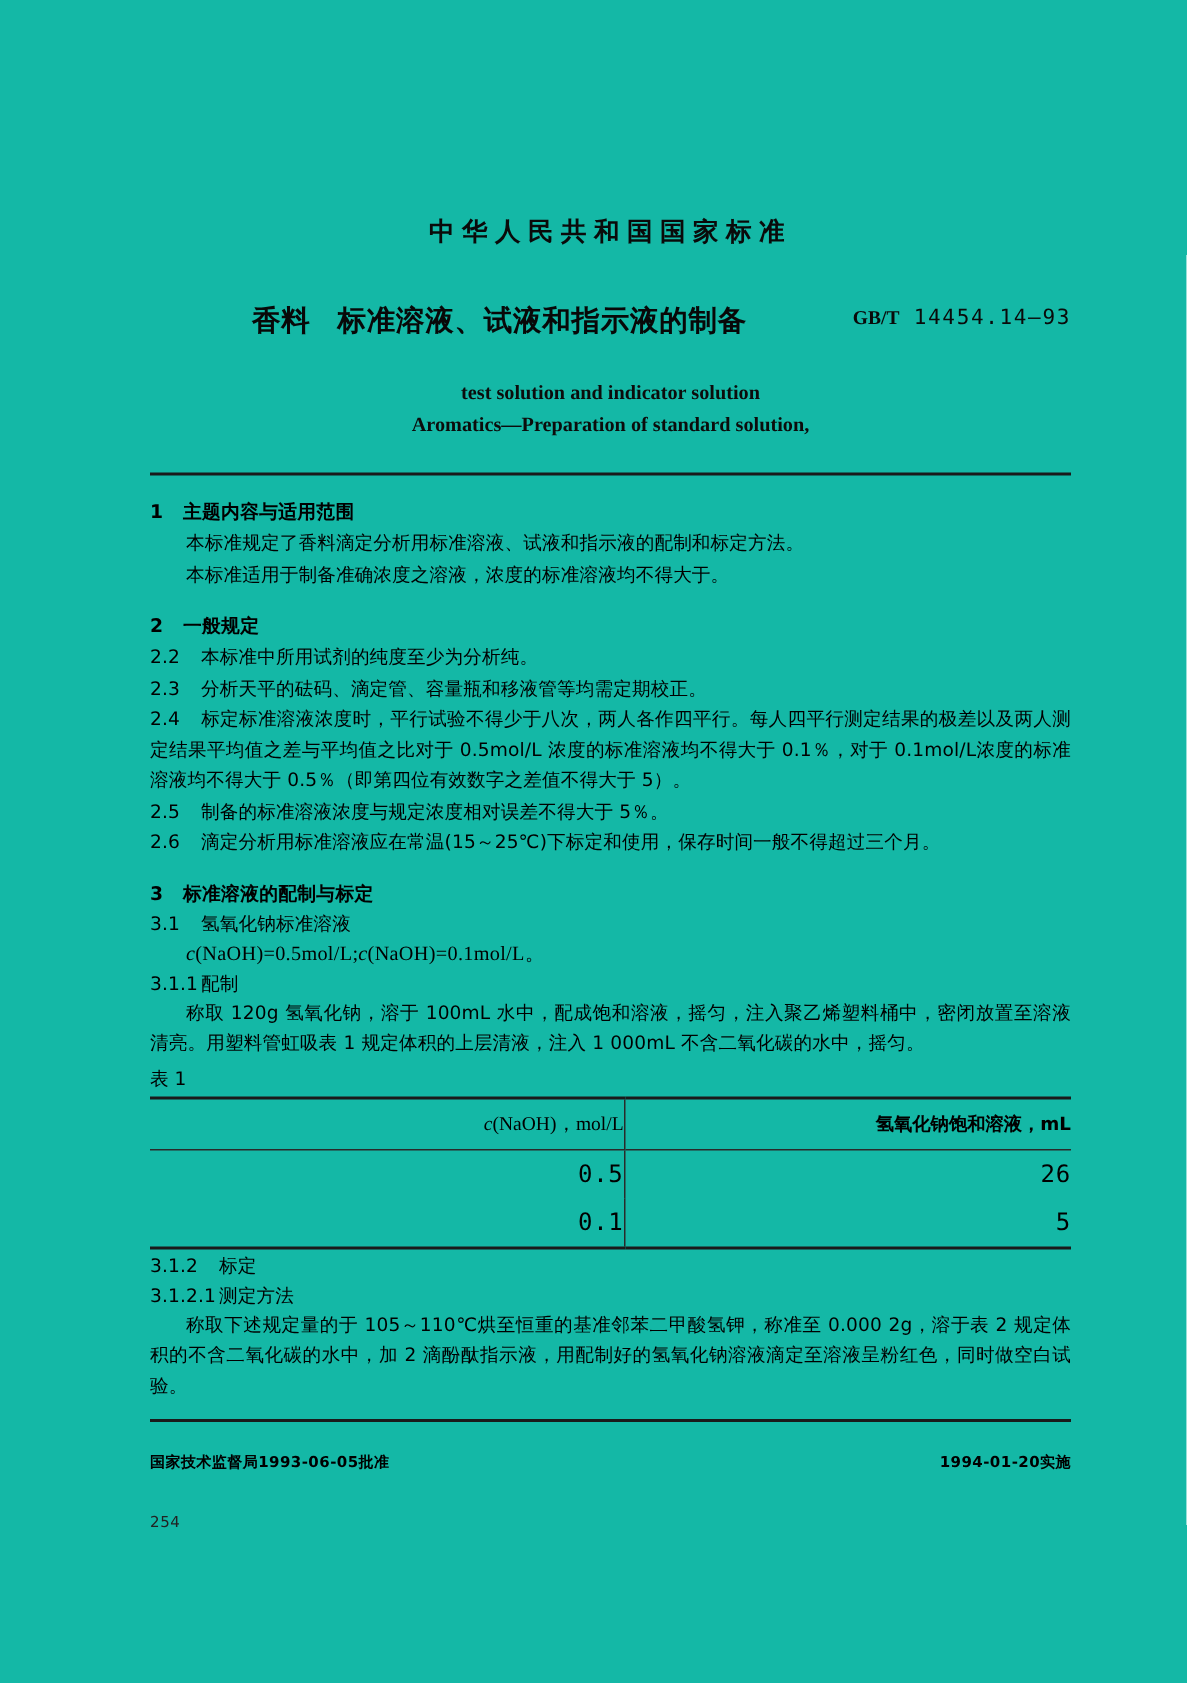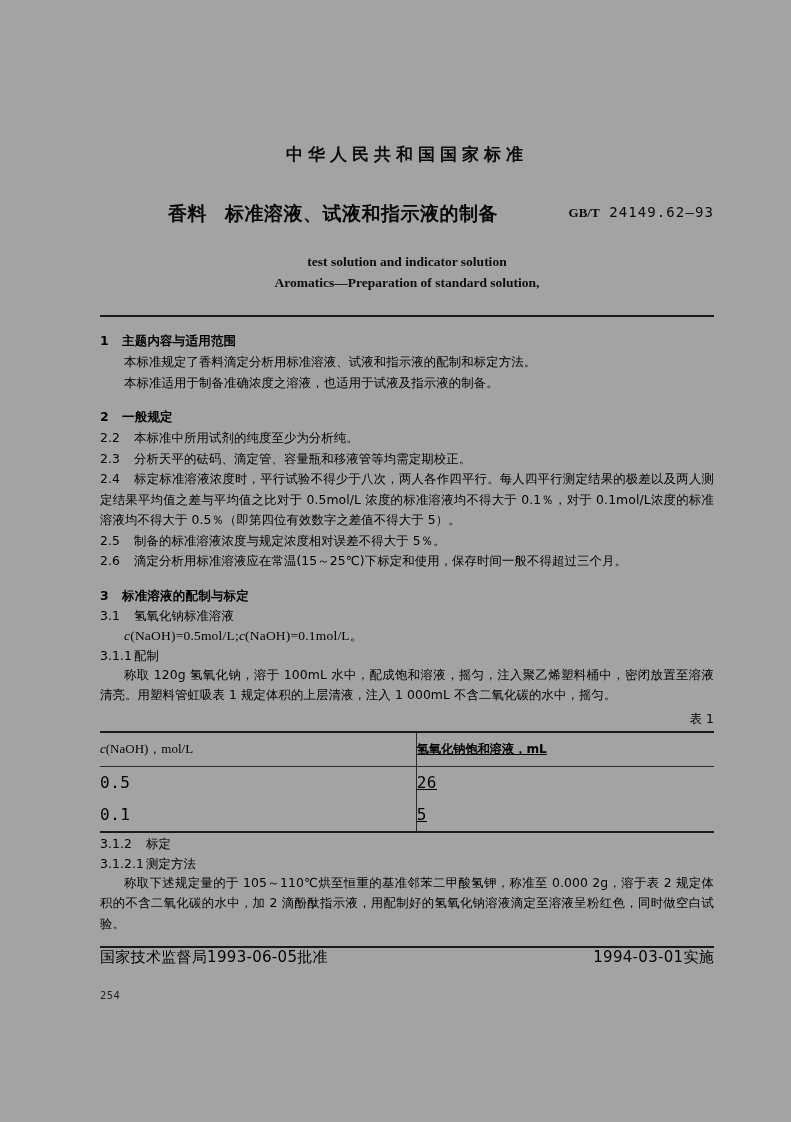--- a/index.html
+++ b/index.html
@@ -9,21 +9,21 @@
     background: #ffffff;
   }
   body {
     font-family: "Liberation Serif", "DejaVu Serif", serif;
     color: #000000;
   }
   #page {
     position: relative;
     width: 791px;
     height: 1122px;
-    background: #a3a3a3;
+    background: #14b8a6;
     overflow: hidden;
   }
   .content {
     position: absolute;
     left: 100px;
     top: 0;
     width: 614px;
   }
 
   
@@ -134,33 +134,33 @@
     font-family: "Liberation Serif", "DejaVu Serif", serif;
     font-size: 13.5px;
     padding-left: 24px;
     margin: 2px 0 1px 0;
     letter-spacing: 0.2px;
   }
   .formula i { font-style: italic; }
 
   
   .tbl-cap {
-    text-align: right;
+    text-align: left;
     font-family: "DejaVu Sans", "Liberation Sans", sans-serif;
     font-size: 12.4px;
     margin-top: 5px;
     margin-bottom: 3px;
   }
   table.t1 {
     width: 100%;
     border-collapse: collapse;
     table-layout: fixed;
   }
   table.t1 th, table.t1 td {
-    text-align: left;
+    text-align: right;
     font-size: 12.2px;
     font-family: "DejaVu Sans", "Liberation Sans", sans-serif;
     font-weight: normal;
     padding: 0;
   }
   table.t1 th {
     height: 33px;
     font-family: "DejaVu Sans", "Liberation Sans", sans-serif;
     font-weight: bold;
   }
@@ -171,35 +171,35 @@
   }
   table.t1 td {
     height: 32px;
     font-family: "DejaVu Sans Mono", "Liberation Mono", monospace;
     font-size: 16px;
     letter-spacing: 0.5px;
   }
   .t1 .top-rule   { border-top: 2.2px solid #1a1a1a; }
   .t1 .mid-rule   { border-top: 1.6px solid #2a2a2a; }
   .t1 .bot-rule   { border-bottom: 2.2px solid #1a1a1a; }
-  .t1 .vdiv       { border-left: 1.3px solid #2a2a2a; text-decoration: underline; }
+  .t1 .vdiv       { border-left: 1.3px solid #2a2a2a; }
 
   
   .rule-foot {
     margin-top: 12px;
     height: 0;
     border-top: 2.2px solid #1a1a1a;
   }
   .footer {
     position: relative;
-    margin-top: 0;
+    margin-top: 20px;
     height: 20px;
     font-family: "DejaVu Sans", "Liberation Sans", sans-serif;
-    font-weight: normal;
-    font-size: 15px;
+    font-weight: bold;
+    font-size: 10px;
     letter-spacing: 0.3px;
   }
   .footer .left { position: absolute; left: 0; top: 0; white-space: nowrap;}
   .footer .right { position: absolute; right: 0; top: 0; white-space: nowrap;}
   .pageno {
     margin-top: 22px;
     font-family: "DejaVu Sans", "Liberation Sans", sans-serif;
     font-size: 10px;
     color: #222;
     letter-spacing: 0.4px;
@@ -212,36 +212,36 @@
   <div class="content">
 
     <div class="gb-title-cn">中华人民共和国国家标准</div>
 
     <div class="title-row">
       <div class="main-title">
         <span>香料</span><span class="gap"></span><span>标准溶液、试液和指示液的制备</span>
       </div>
       <div class="std-no">
         <span class="gbt">GB/T</span>
-        <span>24149.62—93</span>
+        <span>14454.14—93</span>
       </div>
     </div>
 
     <div class="en-title">
       <div>test solution and indicator solution</div>
       <div>Aromatics—Preparation of standard solution,</div>
     </div>
 
     <div class="rule-head"></div>
 
     <div class="sec-h">
       <span class="num">1</span><span>主题内容与适用范围</span>
     </div>
     <p class="para indent">本标准规定了香料滴定分析用标准溶液、试液和指示液的配制和标定方法。</p>
-    <p class="para indent">本标准适用于制备准确浓度之溶液，也适用于试液及指示液的制备。</p>
+    <p class="para indent">本标准适用于制备准确浓度之溶液，浓度的标准溶液均不得大于。</p>
 
     <div class="sec-h">
       <span class="num">2</span><span>一般规定</span>
     </div>
 
     <p class="numpara">
       <span class="lbl">2.2</span><span>本标准中所用试剂的纯度至少为分析纯。</span>
     </p>
     <p class="numpara">
       <span class="lbl">2.3</span><span>分析天平的砝码、滴定管、容量瓶和移液管等均需定期校正。</span>
@@ -303,18 +303,18 @@
       <span class="lbl3">3.1.2</span><span>标定</span>
     </div>
     <div class="sub-h">
       <span class="lbl3">3.1.2.1</span><span>测定方法</span>
     </div>
     <p class="para indent">称取下述规定量的于 105～110℃烘至恒重的基准邻苯二甲酸氢钾，称准至 0.000 2g，溶于表 2 规定体积的不含二氧化碳的水中，加 2 滴酚酞指示液，用配制好的氢氧化钠溶液滴定至溶液呈粉红色，同时做空白试验。</p>
 
     <div class="rule-foot"></div>
     <div class="footer">
       <span class="left">国家技术监督局1993-06-05批准</span>
-      <span class="right">1994-03-01实施</span>
+      <span class="right">1994-01-20实施</span>
     </div>
     <div class="pageno">254</div>
 
   </div>
 </div>
 
 </body></html>

